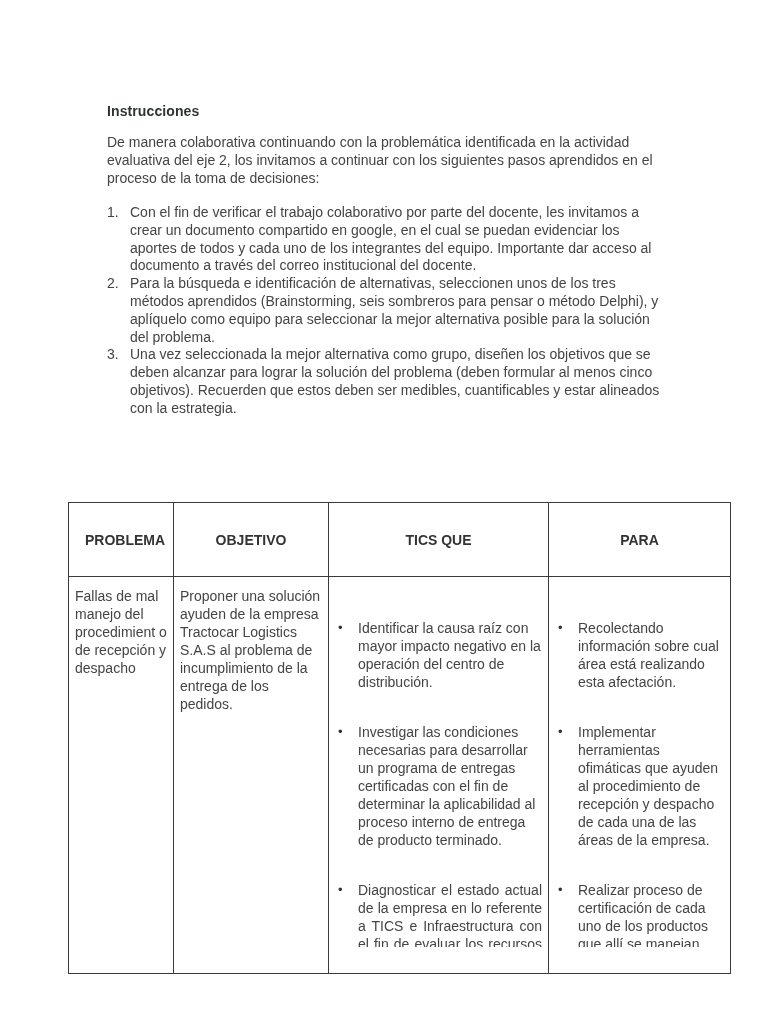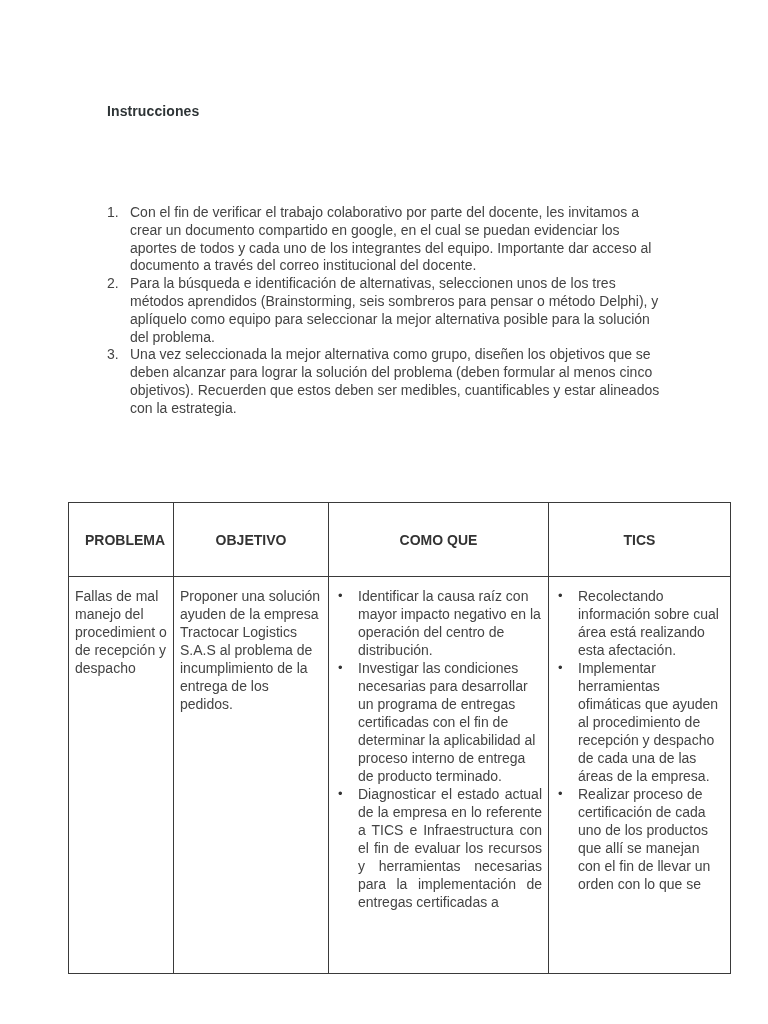--- a/index.html
+++ b/index.html
@@ -37,33 +37,34 @@
   table.main th {
     height: 41px; font-size: 14px; font-weight: bold; color: #333; text-align: center; vertical-align: middle;
     padding: 16px;
   }
   table.main td {
     height: 370px; font-size: 14px; line-height: 18px; color: #444; padding: 10px 6px 16px 6px;
     overflow: hidden;
   }
   .cellwrap { height: 360px; overflow: hidden; }
   ul.bul { margin: 0; padding: 0; list-style: none; }
-  ul.bul li { position: relative; padding-left: 23px; }
+  ul.bul li { position: relative; padding-left: 23px; margin-top: 32px; }
   ul.bul li::before {
     content: "\2022"; position: absolute; left: 3px; top: 0; font-size: 13px; color: #333;
   }
   ul.bul li.just { text-align: justify; text-align-last: left; }
 </style>
 </head>
 <body>
 
 <div class="page">
 
   <div class="heading">Instrucciones</div>
 
+  <div class="intro">De manera colaborativa continuando con la problemática identificada en la actividad evaluativa del eje 2, los invitamos a continuar con los siguientes pasos aprendidos en el proceso de la toma de decisiones:</div>
 
   <ol class="steps">
     <li>
       <span class="num">1.</span>
       <span>Con el fin de verificar el trabajo colaborativo por parte del docente, les invitamos a crear un documento compartido en google, en el cual se puedan evidenciar los aportes de todos y cada uno de los integrantes del equipo. Importante dar acceso al documento a través del correo institucional del docente.</span>
     </li>
     <li>
       <span class="num">2.</span>
       <span>Para la búsqueda e identificación de alternativas, seleccionen unos de los tres métodos aprendidos (Brainstorming, seis sombreros para pensar o método Delphi), y aplíquelo como equipo para seleccionar la mejor alternativa posible para la solución del problema.</span>
     </li>
@@ -78,22 +79,22 @@
     <colgroup>
       <col style="width:105px">
       <col style="width:155px">
       <col style="width:220px">
       <col style="width:182px">
     </colgroup>
     <thead>
       <tr>
         <th>PROBLEMA</th>
         <th>OBJETIVO</th>
-        <th>COMO QUE</th>
-        <th>TICS</th>
+        <th>TICS QUE</th>
+        <th>PARA</th>
       </tr>
     </thead>
     <tbody>
       <tr>
         <td>
           <div class="cellwrap">Fallas de mal manejo del procedimient o de recepción y despacho</div>
         </td>
         <td>
           <div class="cellwrap">Proponer una solución ayuden de la empresa Tractocar Logistics S.A.S al problema de incumplimiento de la entrega de los pedidos.</div>
         </td>

